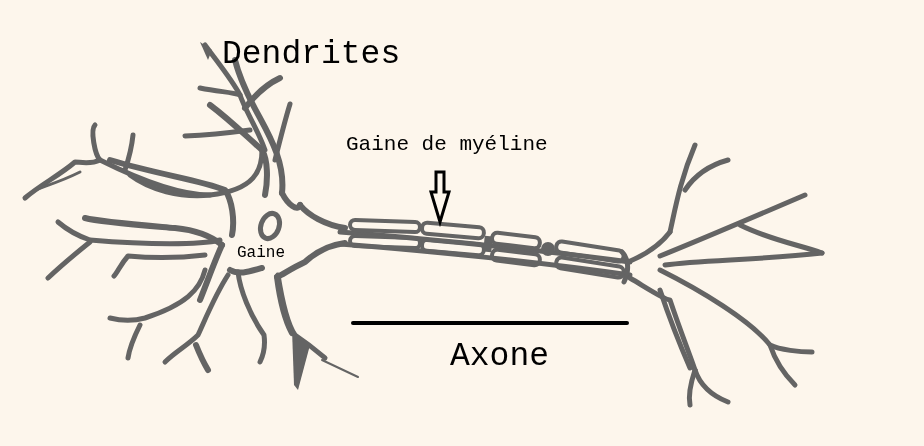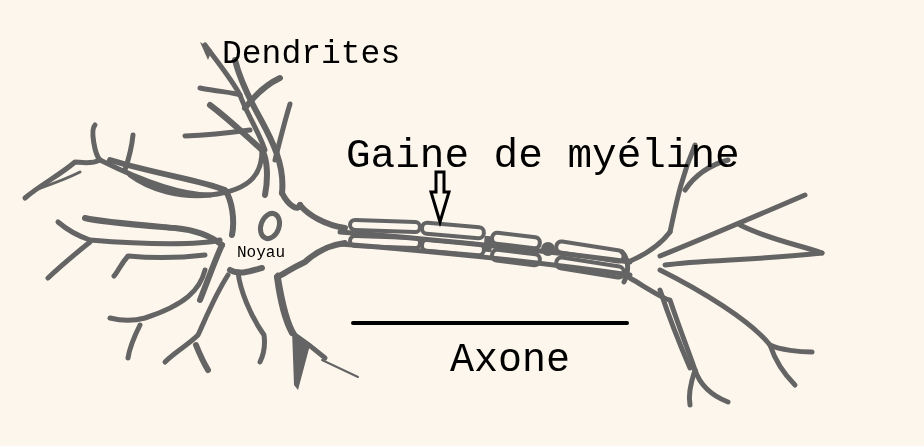--- a/index.html
+++ b/index.html
@@ -1,22 +1,22 @@
 <!DOCTYPE html>
 <html><head>
 <meta charset="utf-8">
 <style>
   html, body { margin: 0; padding: 0; }
   body { width: 924px; height: 446px; background: #fdf6ec; overflow: hidden; position: relative; font-family: "Liberation Sans", sans-serif; }
   #diagram { position: absolute; left: 0; top: 0; width: 924px; height: 446px; }
   .label { position: absolute; color: #000; white-space: nowrap; font-family: Liberation Mono, monospace; }
   #lbl-dendrites { left: 222px; top: 36px; font-size: 33px; }
-  #lbl-gaine { left: 346px; top: 133px; font-size: 41px; }
+  #lbl-gaine { left: 346px; top: 133px; font-size: 21px; }
   #lbl-noyau { left: 237px; top: 244px; font-size: 16px; }
-  #lbl-axone { left: 450px; top: 338px; font-size: 40px; }
+  #lbl-axone { left: 450px; top: 338px; font-size: 33px; }
   .nstroke { fill: none; stroke: #646464; stroke-linecap: round; stroke-linejoin: round; }
   .nfill { fill: #646464; }
 </style>
 </head>
 <body>
 
 <svg id="diagram" viewBox="0 0 924 446" xmlns="http://www.w3.org/2000/svg">
 
   <g>
     <path class="nstroke" stroke-width="6" d="M222,245 C210,235 195,230 175,228 C140,225 100,222 85,218"></path>
@@ -99,14 +99,14 @@
 
   <g>
     <path d="M436,172 L444,172 L444,192 L449,192 L440,222 L431,192 L436,192 Z" fill="none" stroke="#000" stroke-width="3" stroke-linejoin="miter"></path>
   </g>
 
   <line x1="353" y1="323" x2="627" y2="323" stroke="#000" stroke-width="4" stroke-linecap="round"></line>
 </svg>
 
 <div id="lbl-dendrites" class="label">Dendrites</div>
 <div id="lbl-gaine" class="label">Gaine de myéline</div>
-<div id="lbl-noyau" class="label">Noyau</div>
+<div id="lbl-noyau" class="label">Gaine</div>
 <div id="lbl-axone" class="label">Axone</div>
 
 </body></html>

